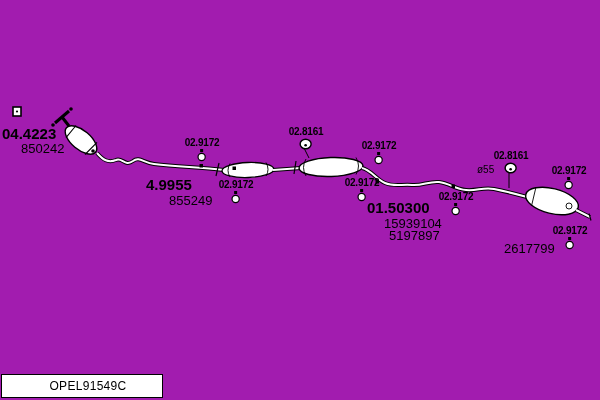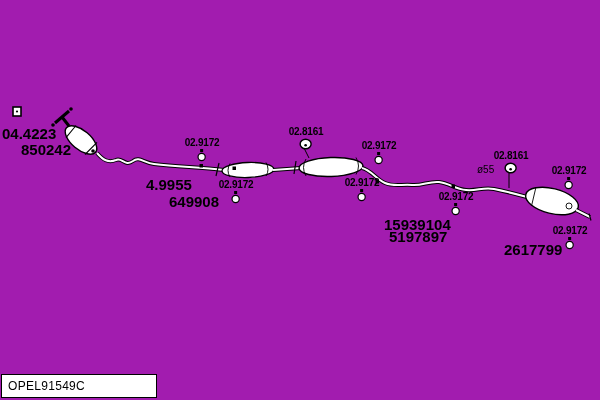--- a/index.html
+++ b/index.html
@@ -2,31 +2,31 @@
 <html><head>
 <meta charset="utf-8">
 <style>
   html,body{margin:0;padding:0;background:#fff;}
   .canvas{
     position:relative;width:600px;height:400px;background:#a21caf;overflow:hidden;
     font-family:"Liberation Sans",sans-serif;color:#000;
   }
   .art{position:absolute;left:0;top:0;}
   .pn{position:absolute;font-size:15px;font-weight:700;white-space:nowrap;cursor:pointer;}
-  .ref{position:absolute;font-size:15px;font-weight:700;white-space:nowrap;}
+  .ref{position:absolute;font-size:13px;font-weight:400;white-space:nowrap;}
   .dim{position:absolute;font-size:10px;white-space:nowrap;}
   .marker{
     position:absolute;transform:translateX(-50%);
     display:flex;flex-direction:column;align-items:center;gap:1px;cursor:pointer;
   }
   .flabel{font-size:10px;font-weight:700;letter-spacing:-0.2px;white-space:nowrap;}
   .footer-box{
     position:absolute;left:1px;top:374px;width:148px;height:22px;
-    border:1.5px solid #000;display:flex;align-items:center;padding-left:6px;
-    font-size:12px;letter-spacing:0.3px;background:#fff;
+    border:1.5px solid #000;display:flex;align-items:center;padding-left:12px;
+    font-size:12px;letter-spacing:0.3px;background:#fff;justify-content:center;
   }
 </style>
 </head>
 <body>
 
 <div class="canvas">
 
   <svg class="art" width="600" height="400" viewBox="0 0 600 400">
 
     <g>
@@ -90,22 +90,23 @@
       <path d="M 576,210 L 590,217" fill="none" stroke="#000" stroke-width="4"></path>
       <path d="M 576,210 L 590,217" fill="none" stroke="#fff" stroke-width="2"></path>
       <line x1="589" y1="213.5" x2="591" y2="220.5" stroke="#000" stroke-width="1.2"></line>
     </g>
   </svg>
 
   <div class="pn" style="left:2px;top:125px">04.4223</div>
   <div class="ref" style="left:21px;top:141px">850242</div>
 
   <div class="pn" style="left:146px;top:176px">4.9955</div>
-  <div class="ref" style="left:169px;top:193px">649908</div>
+  <div class="ref" style="left:169px;top:193px">855249</div>
 
+  <div class="pn" style="left:367px;top:199px">01.50300</div>
   <div class="ref" style="left:384px;top:216px">15939104</div>
   <div class="ref" style="left:389px;top:228px">5197897</div>
 
   <div class="ref" style="left:504px;top:241px">2617799</div>
 
   <div class="dim" style="left:477px;top:164px">ø55</div>
 
   <div class="marker" style="left:202px;top:137px">
     <span class="flabel">02.9172</span>
     <svg width="12" height="13" viewBox="0 0 12 13">

